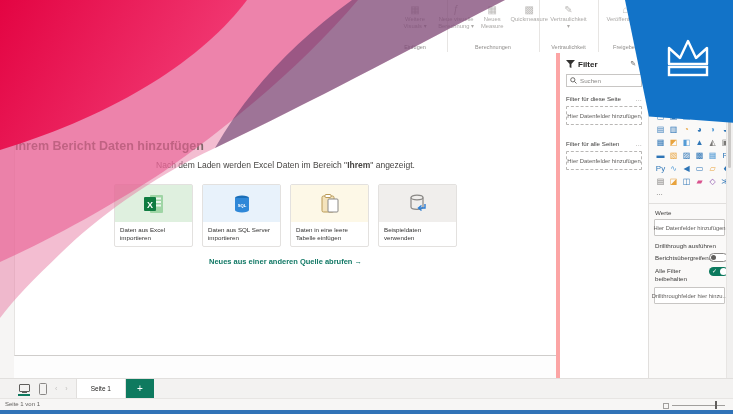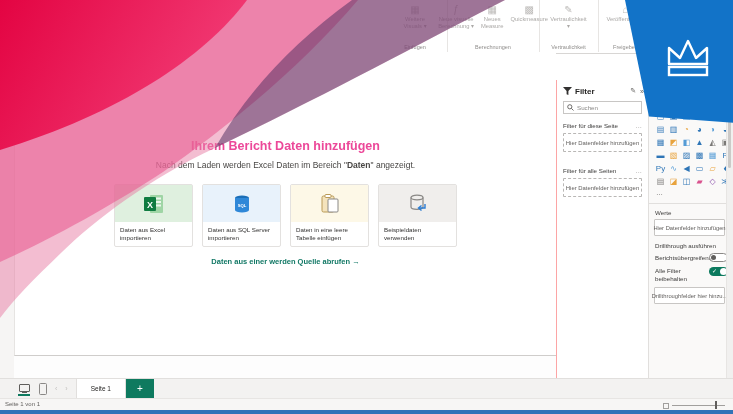--- a/index.html
+++ b/index.html
@@ -16,34 +16,34 @@
   .rbtn .ic{font-size:10px;line-height:12px;color:#bdbbb9;}
   .rbtn .l{font-size:5.8px;line-height:6.6px;color:#aba9a7;text-align:center;white-space:nowrap;}
   .rgroup .glabel{position:absolute;bottom:2px;left:0;right:0;text-align:center;
                   font-size:5.5px;color:#8f8d8b;white-space:nowrap;}
 
   
   .workspace{position:absolute;left:0;top:53px;width:556px;height:325px;background:#f6f5f4;}
   .page{position:absolute;left:14px;top:0;width:541px;height:302px;background:#fff;
         border-left:1px solid #e6e4e2;border-bottom:1px solid #cfcdcb;}
   .page-below{position:absolute;left:14px;top:302px;right:0;bottom:0;background:#fdfdfd;}
-  .h1{position:absolute;left:0;right:0;top:86px;text-align:center;font-size:12.5px;
-      font-weight:bold;color:#ec4899;}
+  .h1{position:absolute;left:0;right:0;top:86px;text-align:left;font-size:12.5px;
+      font-weight:bold;color:#14532d;}
   .sub{position:absolute;left:0;right:0;top:107px;text-align:center;font-size:8.5px;color:#484644;}
   .cards{position:absolute;left:0;right:0;top:131px;display:flex;justify-content:center;gap:9px;}
   .card{width:77px;background:#fff;border:1px solid #e3e1df;border-radius:2px;cursor:pointer;}
   .card-tint{height:37px;display:flex;align-items:center;justify-content:center;}
   .card-label{padding:4px 5px 5px 5px;font-size:6.2px;line-height:7.5px;color:#323130;
               min-height:15px;display:flex;align-items:center;}
   .getlink{position:absolute;left:0;right:0;top:204px;text-align:center;font-size:7.5px;
            font-weight:bold;cursor:pointer;}
 
   
   .fpane{position:absolute;left:556px;top:53px;width:92px;height:325px;background:#fff;
-         border-left:1px solid #fca5a5;box-sizing:border-box;margin-top:27px;}
+         border-left:4px solid #fca5a5;box-sizing:border-box;}
   .fhead{position:absolute;left:6px;right:4px;top:5px;height:12px;display:flex;align-items:center;}
   .fhead .t{font-size:8px;font-weight:bold;color:#252423;margin-left:3px;flex:1;}
   .fhead .hic{font-size:7px;color:#605e5c;margin-left:4px;cursor:pointer;}
   .fsearch{position:absolute;left:6px;right:6px;top:21px;height:13px;border:1px solid #c8c6c4;
            background:#fff;display:flex;align-items:center;padding:0 3px;box-sizing:border-box;cursor:text;}
   .fsearch .ph{font-size:6.2px;color:#8a8886;margin-left:3px;}
   .fsec{position:absolute;left:6px;right:6px;display:flex;align-items:center;}
   .fsec .sl{font-size:6.2px;color:#3b3a39;flex:1;}
   .fsec .dots{font-size:6.5px;color:#a19f9d;cursor:pointer;}
   .fwell{position:absolute;left:6px;right:6px;height:17px;border:1px dashed #b9b7b5;border-radius:1px;
@@ -154,21 +154,21 @@
         </div>
       </div>
       <div class="glabel">Freigeben</div>
     </div>
   </div>
 
   <div class="workspace">
     <div class="page-below"></div>
     <div class="page">
       <div class="h1">Ihrem Bericht Daten hinzufügen</div>
-      <div class="sub"><span>Nach dem Laden werden Excel Daten im Bereich "</span><b>Daten</b><span>" angezeigt.</span></div>
+      <div class="sub"><span>Nach dem Laden werden Excel Daten im Bereich "</span><b>Ihrem</b><span>" angezeigt.</span></div>
 
       <div class="cards">
         <div class="card">
           <div class="card-tint" style="background:#dff0df;">
             <svg width="20" height="18" viewBox="0 0 20 18">
               <rect x="6" y="0" width="13" height="18" rx="1" fill="#9fd5a5"></rect>
               <rect x="8" y="2.5" width="9" height="2" fill="#fff" opacity=".8"></rect>
               <rect x="8" y="6" width="9" height="2" fill="#fff" opacity=".8"></rect>
               <rect x="8" y="9.5" width="9" height="2" fill="#fff" opacity=".8"></rect>
               <rect x="0" y="2" width="12" height="14" rx="1" fill="#107c41"></rect>
@@ -206,21 +206,21 @@
               <ellipse cx="8" cy="3.5" rx="6" ry="2.3" fill="none" stroke="#8a8886" stroke-width="1.2"></ellipse>
               <path d="M2 3.5 V13 A6 2.3 0 0 0 14 13 V3.5" fill="none" stroke="#8a8886" stroke-width="1.2"></path>
               <path d="M16 10 V14 H10" fill="none" stroke="#2b7cd3" stroke-width="1.4"></path>
               <path d="M12.5 11.5 L9.5 14 L12.5 16.5" fill="none" stroke="#2b7cd3" stroke-width="1.4"></path>
             </svg>
           </div>
           <div class="card-label">Beispieldaten verwenden</div>
         </div>
       </div>
 
-      <div class="getlink" style="color:#117865;">Daten aus einer werden Quelle abrufen →</div>
+      <div class="getlink" style="color:#117865;">Neues aus einer anderen Quelle abrufen →</div>
     </div>
   </div>
 
   <div class="fpane">
     <div class="fhead">
       <svg width="9" height="9" viewBox="0 0 10 10">
         <path d="M0 0 H10 L6 4.5 V9 L4 8 V4.5 Z" fill="#323130"></path>
       </svg>
       <span class="t">Filter</span>
       <span class="hic">✎</span>

